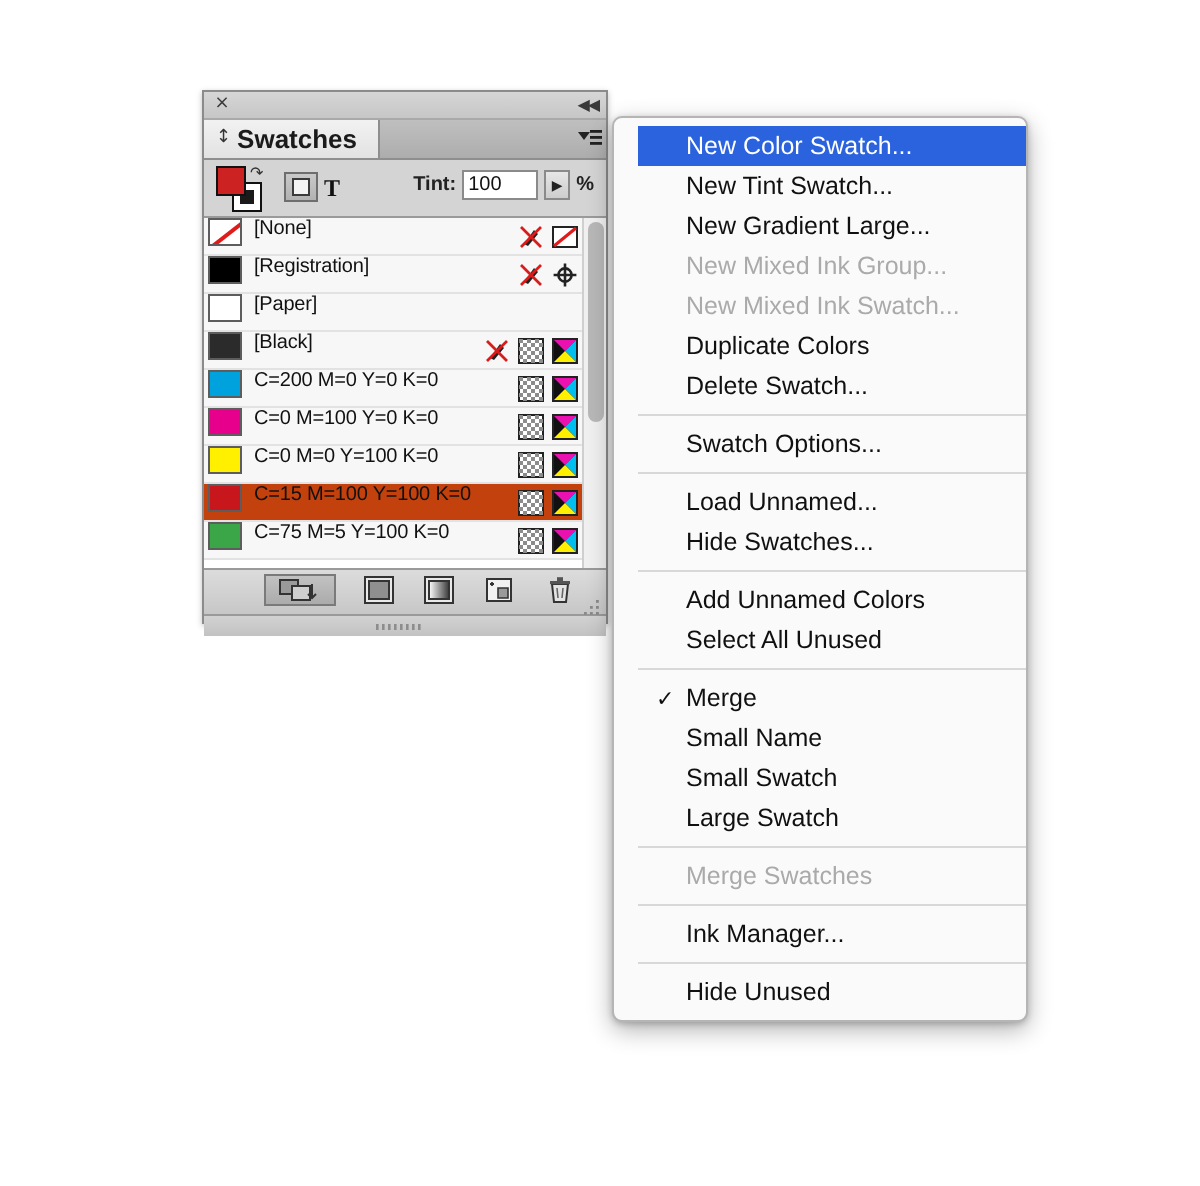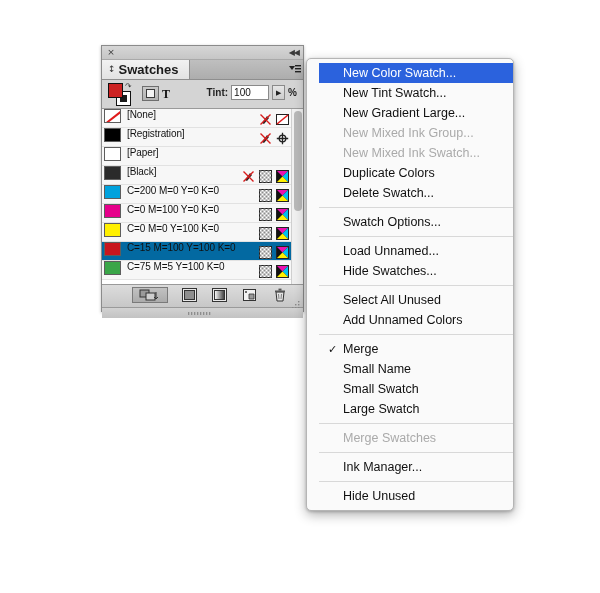--- a/index.html
+++ b/index.html
@@ -250,21 +250,21 @@
   .swatch-row {
     position: relative;
     height: 19px;
     display: flex;
     align-items: flex-start;
     border-bottom: 1px solid #e2e2e2;
     background: #f7f7f7;
     box-sizing: border-box;
     padding-left: 2px;
   }
-  .swatch-row.selected { background: #0369a1; }
+  .swatch-row.selected { background: #c2410c; }
   .swatch-chip {
     width: 17px;
     height: 14px;
     border: 1px solid #5d5d5d;
     box-sizing: border-box;
     flex: 0 0 auto;
     position: relative;
     overflow: hidden;
   }
   .swatch-chip .slash {
@@ -809,24 +809,24 @@
     </div>
     <div class="menu-separator"></div>
     <div class="menu-item">
       <span>Load Unnamed...</span>
     </div>
     <div class="menu-item">
       <span>Hide Swatches...</span>
     </div>
     <div class="menu-separator"></div>
     <div class="menu-item">
+      <span>Add Unnamed Colors</span>
+    </div>
+    <div class="menu-item">
       <span>Select All Unused</span>
-    </div>
-    <div class="menu-item">
-      <span>Add Unnamed Colors</span>
     </div>
     <div class="menu-separator"></div>
     <div class="menu-item">
       <span class="menu-check">✓</span>
       <span>Merge</span>
     </div>
     <div class="menu-item">
       <span>Small Name</span>
     </div>
     <div class="menu-item">

